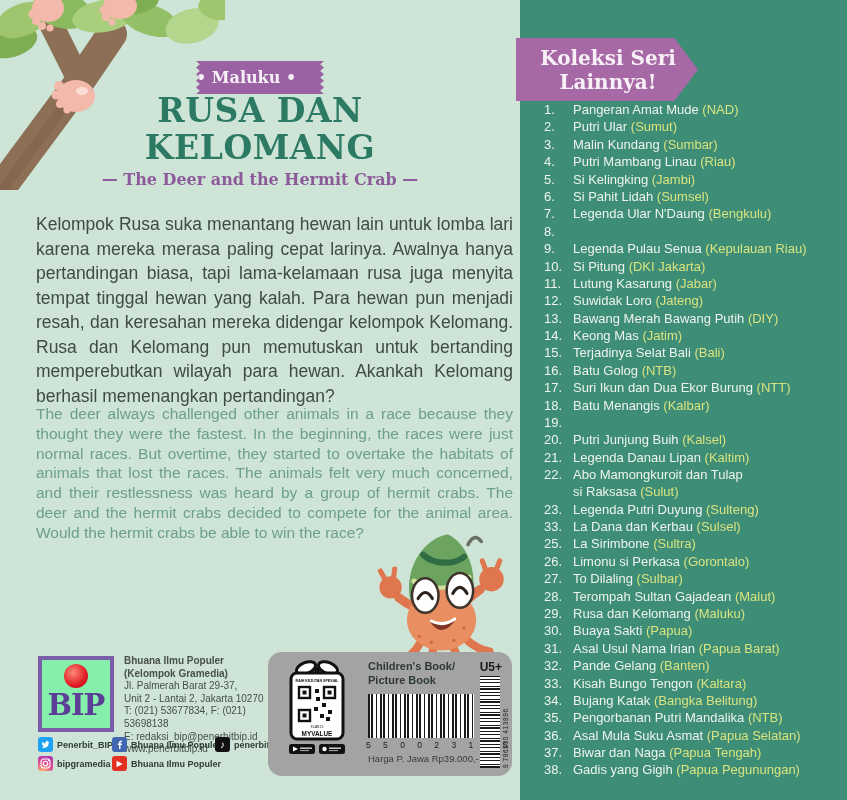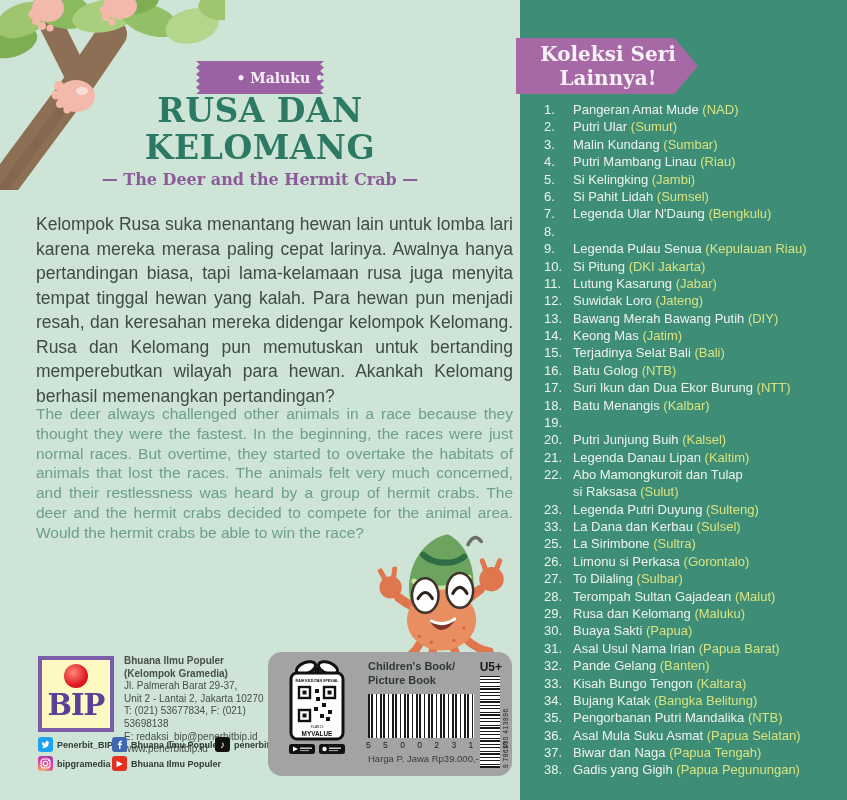--- a/index.html
+++ b/index.html
@@ -1,49 +1,49 @@
 <!DOCTYPE html>
 <html><head>
 <meta charset="utf-8">
 <style>
   * { margin:0; padding:0; box-sizing:border-box; }
   body { width:847px; height:800px; overflow:hidden; font-family:"Liberation Sans", sans-serif; }
   .page { position:relative; width:847px; height:800px; background:#cde4d7; }
 
   
   .right-panel { position:absolute; left:520px; top:0; width:327px; height:800px; background:#3d8d77; }
-  .ribbon { position:absolute; left:516px; top:38px; width:182px; height:56px;
+  .ribbon { position:absolute; left:516px; top:38px; width:182px; height:63px;
     background:#a669a6; clip-path:polygon(0 0, 87% 0, 100% 50%, 87% 100%, 0 100%);
     display:flex; flex-direction:column; align-items:center; justify-content:center;
     color:#f7f1f7; font-family:"DejaVu Serif", serif; font-weight:bold; font-size:20px; line-height:24px;
     padding-right:14px; text-align:center;padding-left:16px; }
   .series-list { position:absolute; left:544px; top:101px; width:286px; }
   .series-item { display:flex; font-size:13px; line-height:17px; margin-bottom:0.4px; }
   .si-num { flex:none; width:29px; color:#eef3ed; }
   .si-title { flex:1; color:#eef3ed; }
   .si-region { color:#d9e37f; }
 
   
   .deco-branch { position:absolute; left:0; top:0; width:225px; height:190px; }
   .maluku-badge { position:absolute; left:196px; top:61px; width:128px; height:33px; background:#9a62a2;
     clip-path:polygon(0 0,100% 0,97% 10%,100% 20%,97% 30%,100% 40%,97% 50%,100% 60%,97% 70%,100% 80%,97% 90%,100% 100%,0 100%,3% 90%,0 80%,3% 70%,0 60%,3% 50%,0 40%,3% 30%,0 20%,3% 10%);
-    display:flex; align-items:center; justify-content:flex-end;
-    color:#f6f0f6; font-family:"DejaVu Serif", serif; font-weight:bold; font-size:14px; }
+    display:flex; align-items:center; justify-content:flex-start;
+    color:#f6f0f6; font-family:"DejaVu Serif", serif; font-weight:bold; font-size:16px; }
   .cover-title { position:absolute; left:0; top:92px; width:520px; text-align:center;
     font-family:"DejaVu Serif", serif; font-weight:bold; color:#2c7a63; font-size:33px; line-height:37px; letter-spacing:0.5px; }
   .cover-subtitle { position:absolute; left:0; top:170px; width:520px; text-align:center;
     font-family:"DejaVu Serif", serif; font-weight:bold; color:#8d5a99; font-size:16px; }
   .para-id { position:absolute; left:36px; top:212px; width:477px; font-size:17.5px; line-height:24.5px;
     color:#3f4b44; text-align:justify; }
   .para-en { position:absolute; left:36px; top:404px; width:477px; font-size:15.5px; line-height:19.8px;
     color:#6d9f89; text-align:justify; }
   .crab { position:absolute; left:360px; top:526px; width:158px; height:138px; }
 
   
-  .bip-logo { position:absolute; left:38px; top:656px; width:76px; height:76px; background:#fef9c3;
+  .bip-logo { position:absolute; left:38px; top:656px; width:76px; height:76px; background:#86efac;
     border:4px solid #7b5ca8; display:flex; flex-direction:column; align-items:center; justify-content:flex-start; }
   .bip-ball { width:24px; height:24px; border-radius:50%; margin-top:4px;
     background:radial-gradient(circle at 38% 35%, #ff8a7a, #e01b22 60%, #a8001c); }
   .bip-text { font-family:"DejaVu Serif", serif; font-weight:bold; font-size:29px; line-height:34px; color:#5b3f96; letter-spacing:-1px; }
   .pub-info { position:absolute; left:124px; top:655px; width:160px; font-size:10px; line-height:12.6px; color:#474f49; }
   .pub-info .b { font-weight:bold; }
   .social { position:absolute; left:38px; top:733px; width:230px; }
   .social-row { display:flex; align-items:flex-end; height:19px; }
   .social-item { display:flex; align-items:center; }
   .s-icon { width:15px; height:15px; border-radius:3px; margin-right:4px; flex:none;

